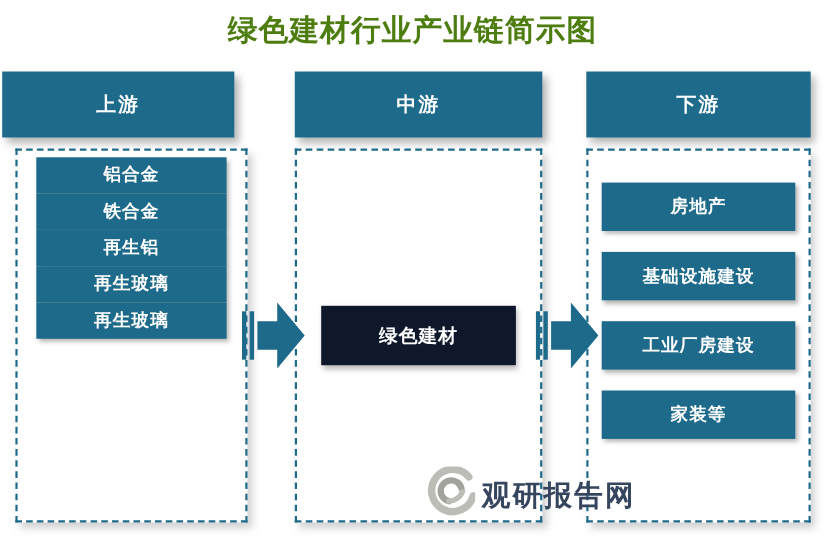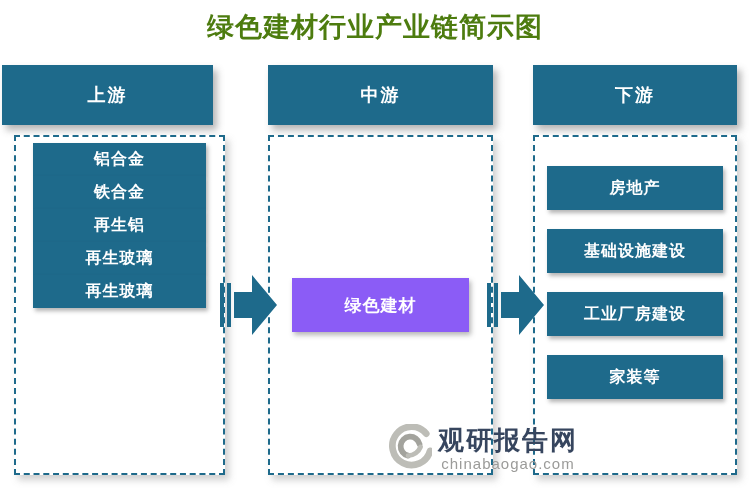--- a/index.html
+++ b/index.html
@@ -42,21 +42,21 @@
     padding:6px 0;
   }
   .item{
     width:173px;height:33px;background:#1e6a8b;color:#ffffff;
     display:flex;align-items:center;justify-content:center;
     font-size:16px;font-weight:700;letter-spacing:1px;
     box-shadow:2px 3px 4px rgba(90,90,90,0.45);
   }
   .item-tall{height:44px;width:176px;margin-top:19px;}
   .item-mid{
-    width:177px;height:54px;background:#8b5cf6;color:#ffffff;
+    width:177px;height:54px;background:#0f172a;color:#ffffff;
     display:flex;align-items:center;justify-content:center;
     font-size:17px;font-weight:700;letter-spacing:1px;
     box-shadow:2px 3px 5px rgba(90,90,90,0.45);
   }
   .flow-arrow{position:absolute;top:273px;width:58px;height:64px;z-index:3;}
   .watermark{
     position:absolute;left:386px;top:424px;z-index:4;
     display:flex;align-items:center;gap:6px;text-align:right;
   }
   .wm-text{display:flex;flex-direction:column;align-items:center;line-height:1;}
@@ -118,17 +118,16 @@
   <div class="watermark">
     <span>
       <svg width="46" height="46" viewBox="0 0 48 48">
         <path d="M42 10 A20 20 0 1 0 46 28" fill="none" stroke="#bdbdb7" stroke-width="7" stroke-linecap="round"></path>
         <path d="M35 21 A10 10 0 1 0 23 33" fill="none" stroke="#a3a39d" stroke-width="6" stroke-linecap="round"></path>
         <path d="M23 33 C29 33 34 29 36 24" fill="none" stroke="#bdbdb7" stroke-width="5" stroke-linecap="round"></path>
       </svg>
     </span>
     <span class="wm-text">
       <span class="wm-name">观研报告网</span>
-      <span class="wm-site">chinabaogao.com</span>
     </span>
   </div>
 
 </div>
 
 </body></html>

